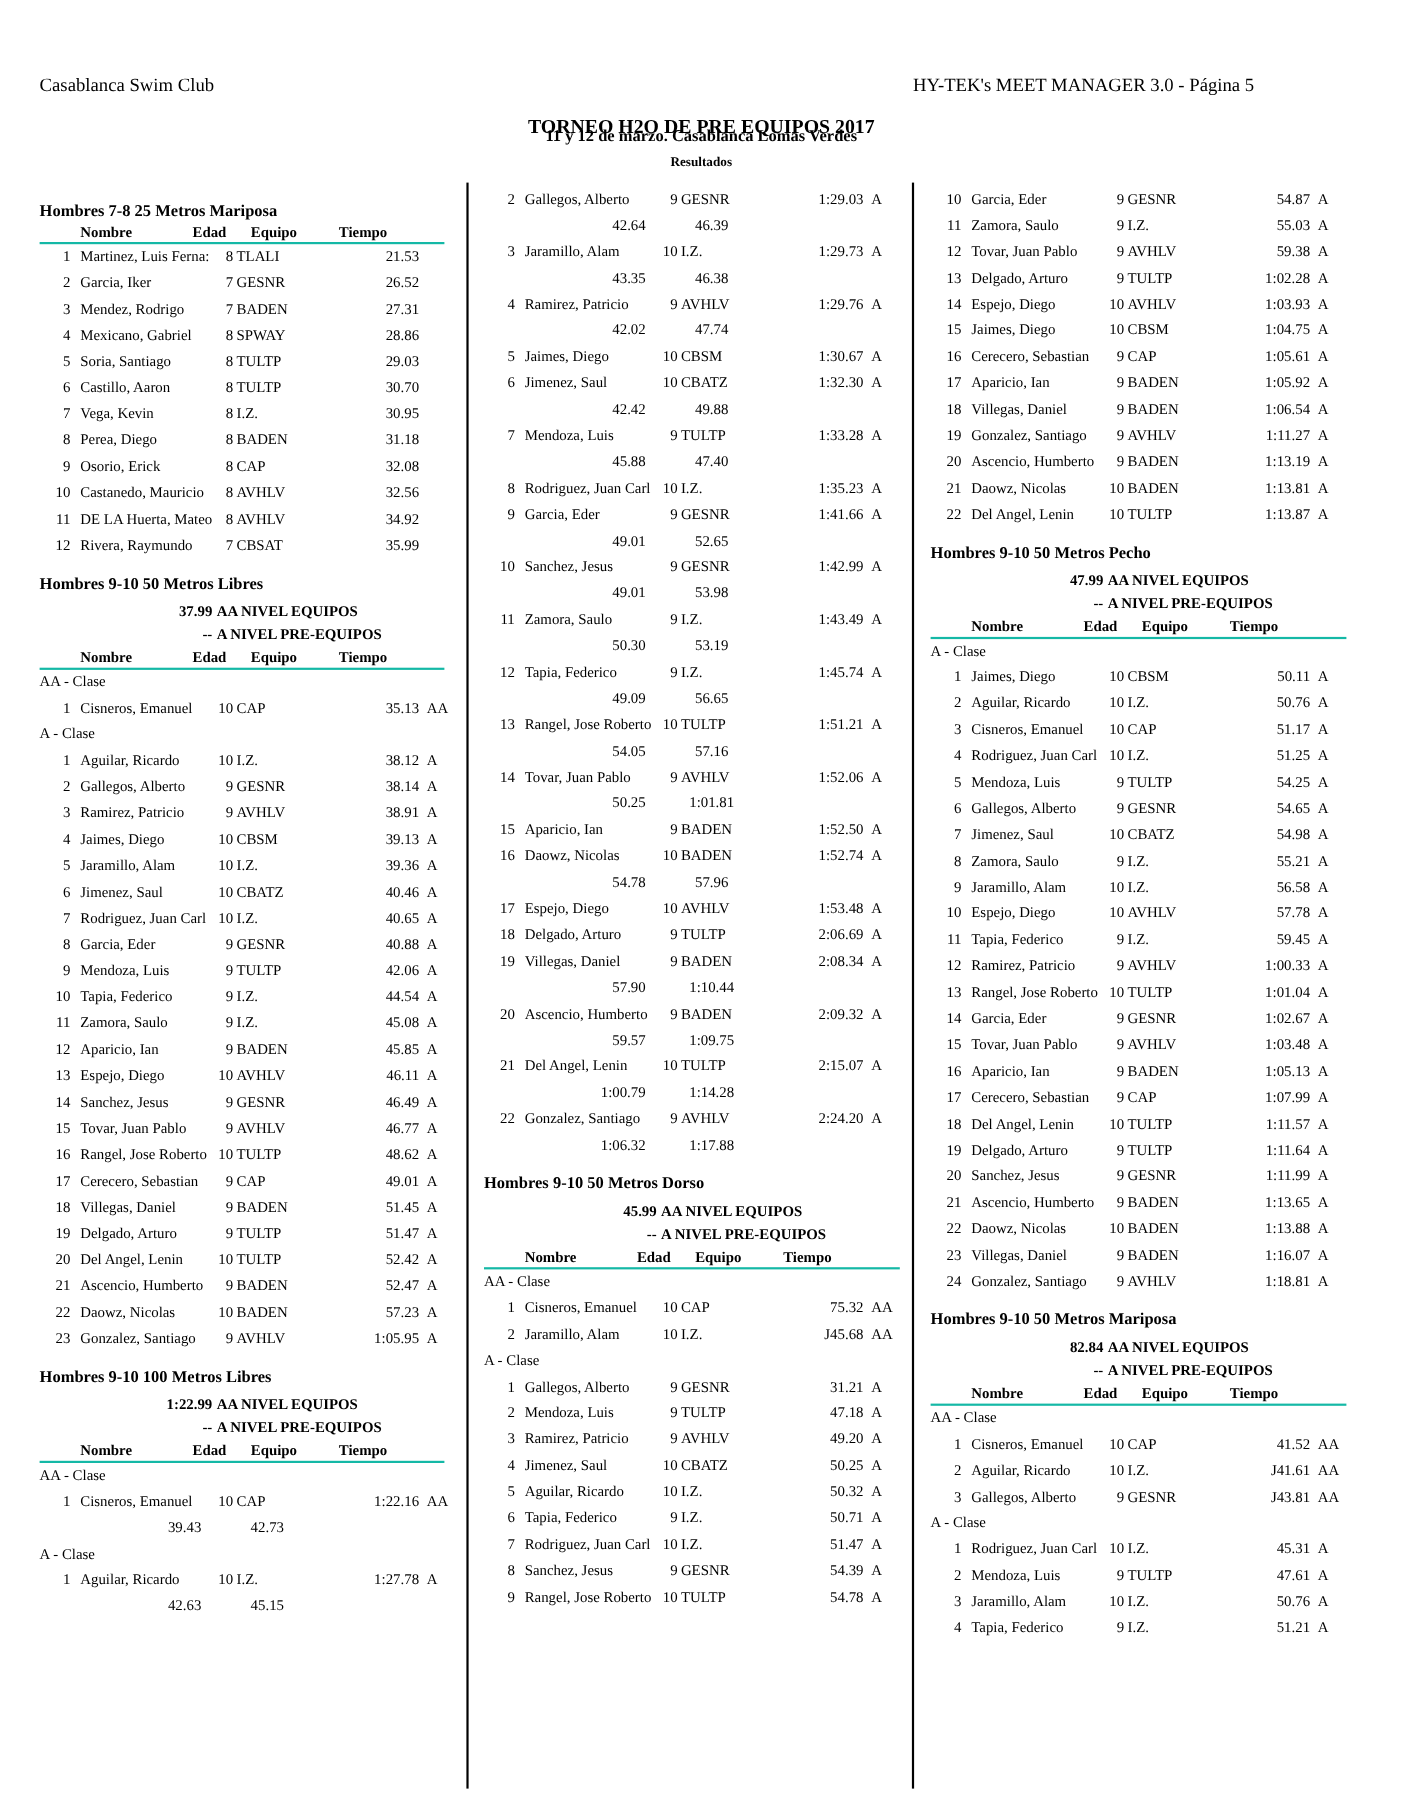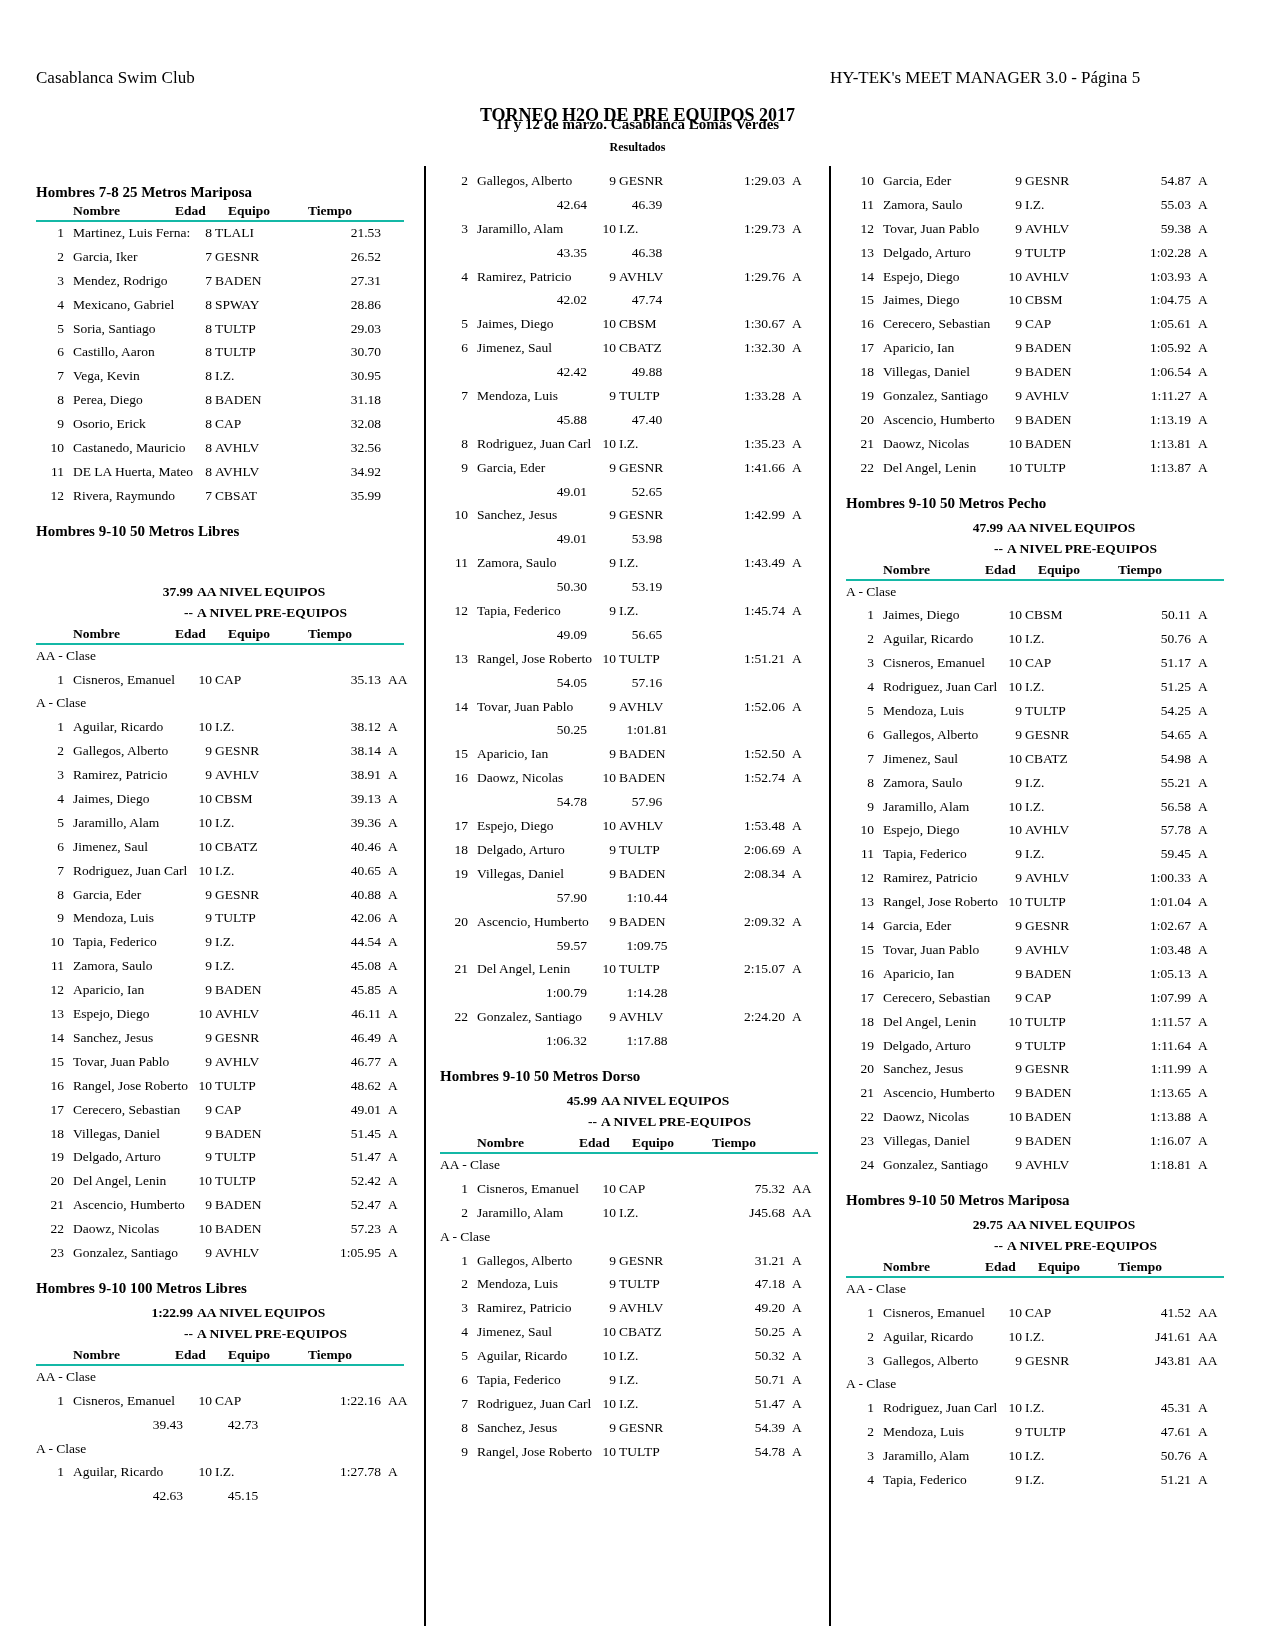--- a/index.html
+++ b/index.html
@@ -169,21 +169,21 @@
       <span class="r-place">12</span>
       <span class="r-name">Rivera, Raymundo</span>
       <span class="r-age">7</span>
       <span class="r-team">CBSAT</span>
       <span class="r-time">35.99</span>
       <span class="r-std"></span>
     </div>
     <div class="line" style="height: 36px;">
       <span class="ev-title" style="top: 12px;">Hombres 9-10 50 Metros Libres</span>
     </div>
-    <div class="line" style="height: 21px; margin-top: 36px;">
+    <div class="line" style="height: 21px;">
       <span class="std-time">37.99</span>
       <span class="std-label">AA NIVEL EQUIPOS</span>
     </div>
     <div class="line" style="height: 21px;">
       <span class="std-time">--</span>
       <span class="std-label">A NIVEL PRE-EQUIPOS</span>
     </div>
     <div class="line colhdr colhdr-row" style="height: 20px; width: 368px;">
       <span class="h-name">Nombre</span>
       <span class="h-age">Edad</span>
@@ -1095,21 +1095,21 @@
       <span class="r-name">Gonzalez, Santiago</span>
       <span class="r-age">9</span>
       <span class="r-team">AVHLV</span>
       <span class="r-time">1:18.81</span>
       <span class="r-std">A</span>
     </div>
     <div class="line" style="height: 36px;">
       <span class="ev-title" style="top: 12px;">Hombres 9-10 50 Metros Mariposa</span>
     </div>
     <div class="line" style="height: 21px;">
-      <span class="std-time">29.75</span>
+      <span class="std-time">82.84</span>
       <span class="std-label">AA NIVEL EQUIPOS</span>
     </div>
     <div class="line" style="height: 21px;">
       <span class="std-time">--</span>
       <span class="std-label">A NIVEL PRE-EQUIPOS</span>
     </div>
     <div class="line colhdr colhdr-row" style="height: 20px; width: 378px;">
       <span class="h-name">Nombre</span>
       <span class="h-age">Edad</span>
       <span class="h-team">Equipo</span>

